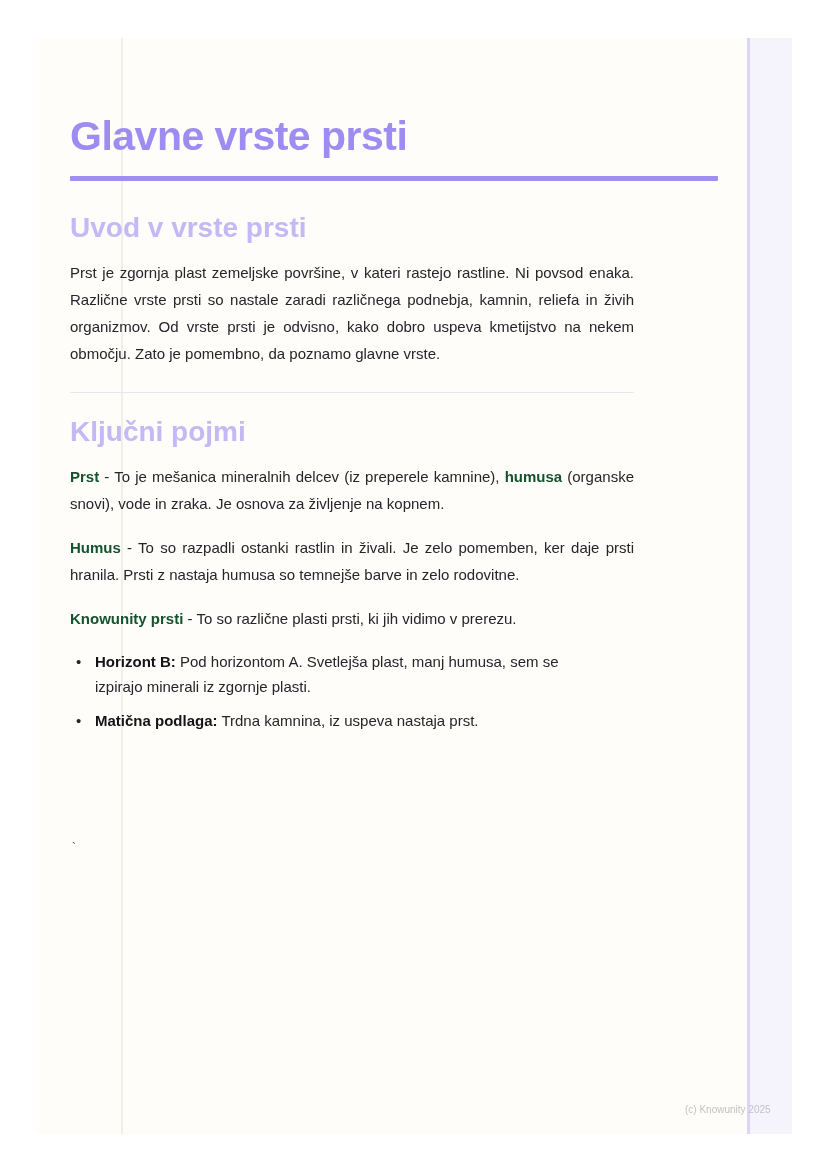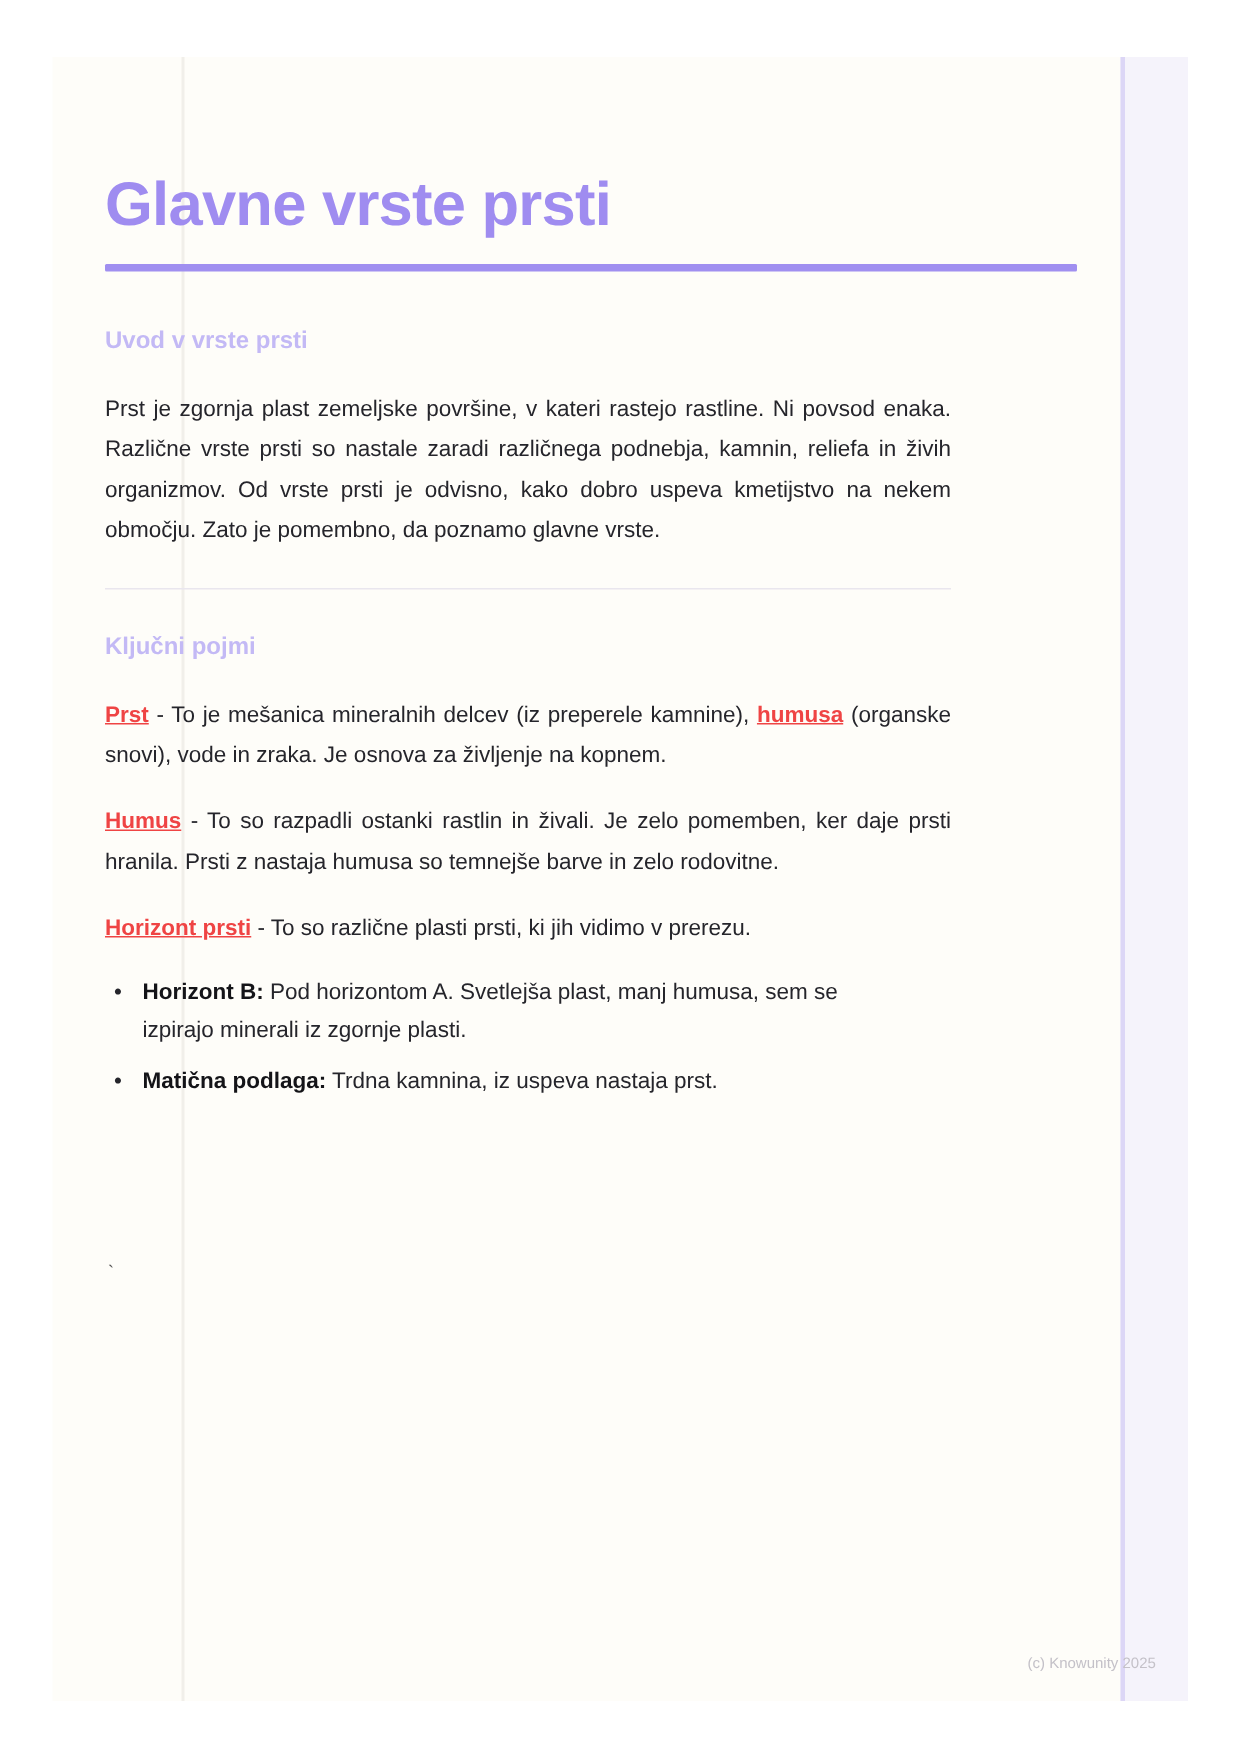--- a/index.html
+++ b/index.html
@@ -11,25 +11,25 @@
                  background: #f1efea; }
   .right-strip { position: absolute; left: 712px; top: 0; width: 45px; height: 1096px;
                  background: #f5f3fb; }
   .right-rule { position: absolute; left: 712px; top: 0; width: 3px; height: 1096px;
                 background: #dcd6f6; }
   .content { position: absolute; left: 35px; top: 38px; width: 600px; }
   h1 { margin: 0; position: absolute; left: 0; top: 36px; font-size: 41px; font-weight: 700;
        color: #9f8cf0; letter-spacing: -0.5px; line-height: 48px; white-space: nowrap; }
   .title-rule { position: absolute; left: 0; top: 100px; width: 648px; height: 5px;
                 background: #a08ff0; border-radius: 1px; }
-  h2 { margin: 0; position: absolute; left: 0; font-size: 16px; font-weight: 700;
+  h2 { margin: 0; position: absolute; left: 0; font-size: 28px; font-weight: 700;
        color: #c3b9f5; line-height: 28px; white-space: nowrap; }
   .para { position: absolute; left: 0; width: 564px; font-size: 15px; line-height: 27px;
           text-align: justify; color: #25252b; }
-  .para b { color: #ef4444; text-decoration: underline; }
+  .para b { color: #14532d; }
   .divider { position: absolute; left: 0; width: 564px; height: 1px; background: #e9e6ee; }
   ul { margin: 0; padding: 0; list-style: none; position: absolute; left: 0; width: 564px; }
   li { position: relative; padding-left: 25px; font-size: 15px; line-height: 25px;
        color: #25252b; margin-bottom: 9px; }
   li::before { content: "\2022"; position: absolute; left: 6px; top: 0; font-size: 15px; color: #25252b; }
   li b { color: #141418; }
   .tick { position: absolute; left: 2px; font-size: 12px; color: #555; }
   .footer { position: absolute; left: 685px; top: 1104px; font-size: 10px; color: #c4c1c8;
             white-space: nowrap; }
 </style>
@@ -54,21 +54,21 @@
 
     <p class="para" style="top:387px; margin:0">
       <b>Prst</b><span> - To je mešanica mineralnih delcev (iz preperele kamnine), </span><b>humusa</b><span> (organske snovi), vode in zraka. Je osnova za življenje na kopnem.</span>
     </p>
 
     <p class="para" style="top:458px; margin:0">
       <b>Humus</b><span> - To so razpadli ostanki rastlin in živali. Je zelo pomemben, ker daje prsti hranila. Prsti z nastaja humusa so temnejše barve in zelo rodovitne.</span>
     </p>
 
     <p class="para" style="top:529px; margin:0">
-      <b>Horizont prsti</b><span> - To so različne plasti prsti, ki jih vidimo v prerezu.</span>
+      <b>Knowunity prsti</b><span> - To so različne plasti prsti, ki jih vidimo v prerezu.</span>
     </p>
 
     <ul style="top:573px; width:530px">
       <li><b>Horizont B:</b><span> Pod horizontom A. Svetlejša plast, manj humusa, sem se izpirajo minerali iz zgornje plasti.</span></li>
       <li><b>Matična podlaga:</b><span> Trdna kamnina, iz uspeva nastaja prst.</span></li>
     </ul>
 
     <div class="tick" style="top:765px">`</div>
   </div>
 </div>

